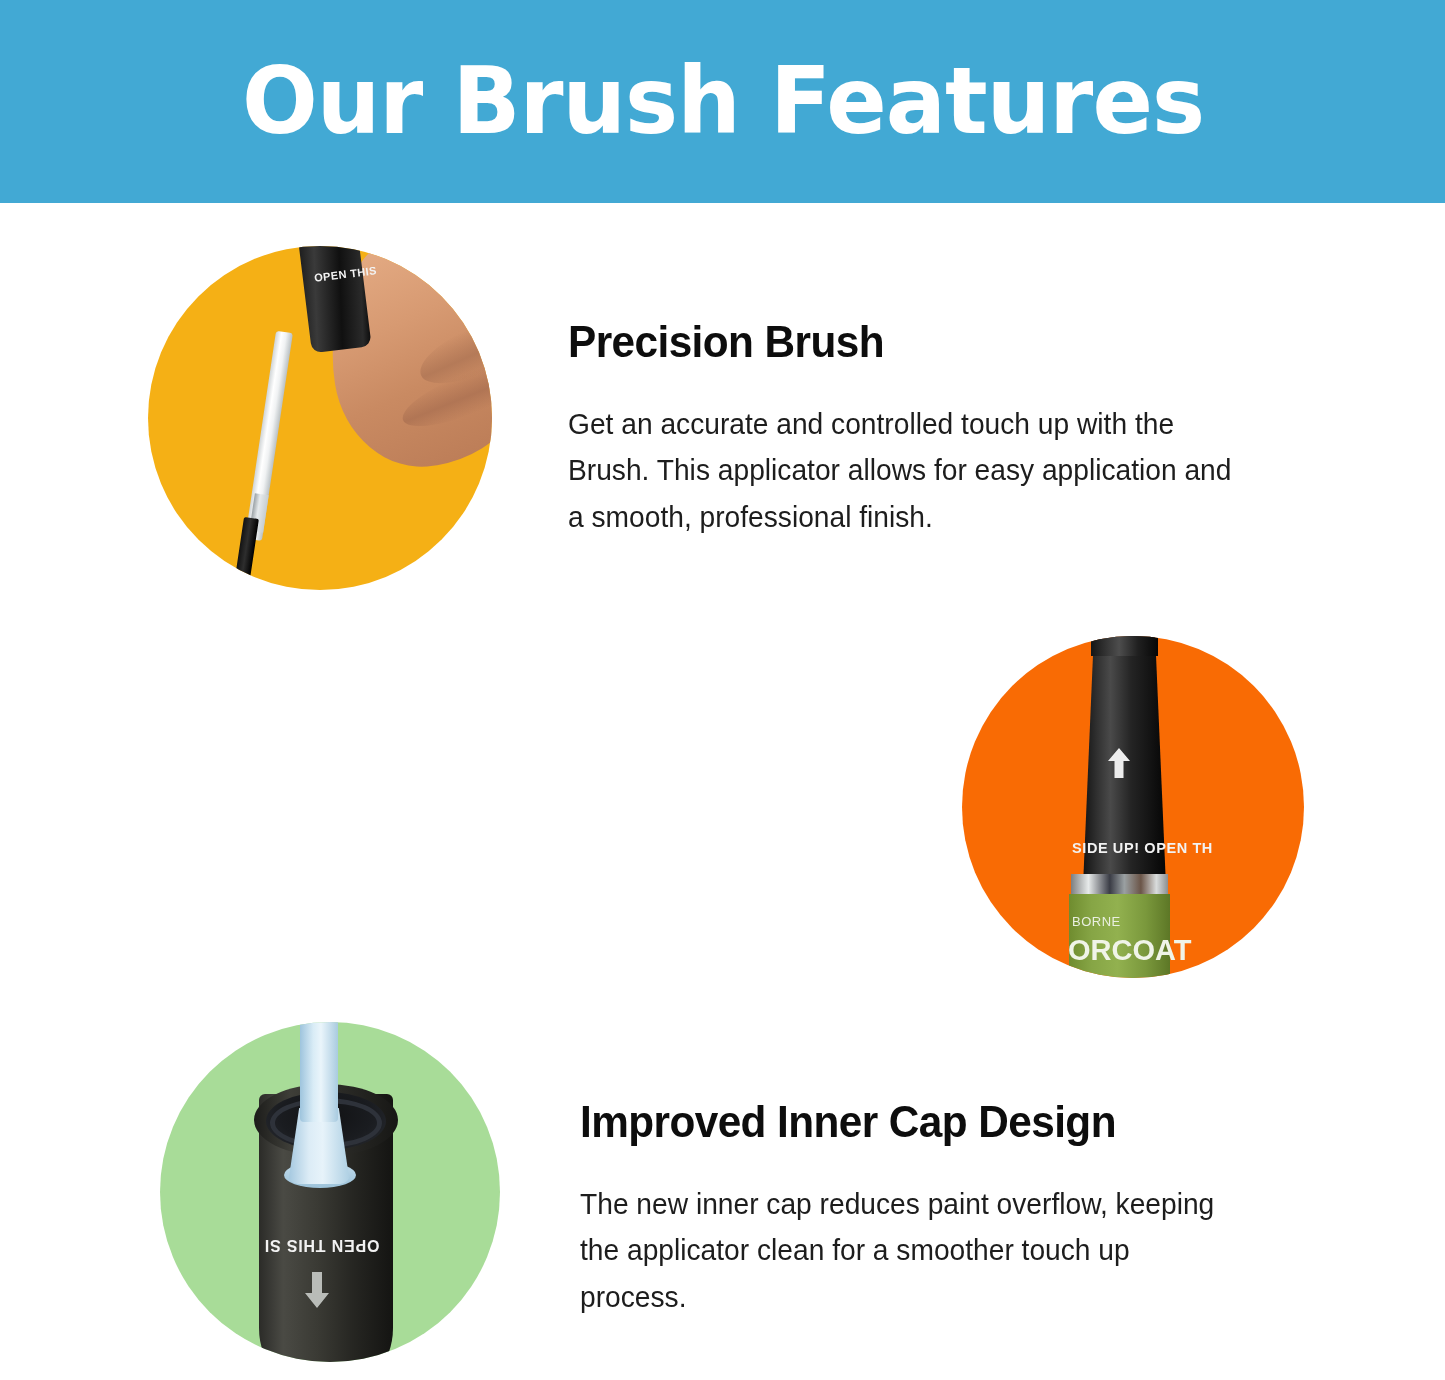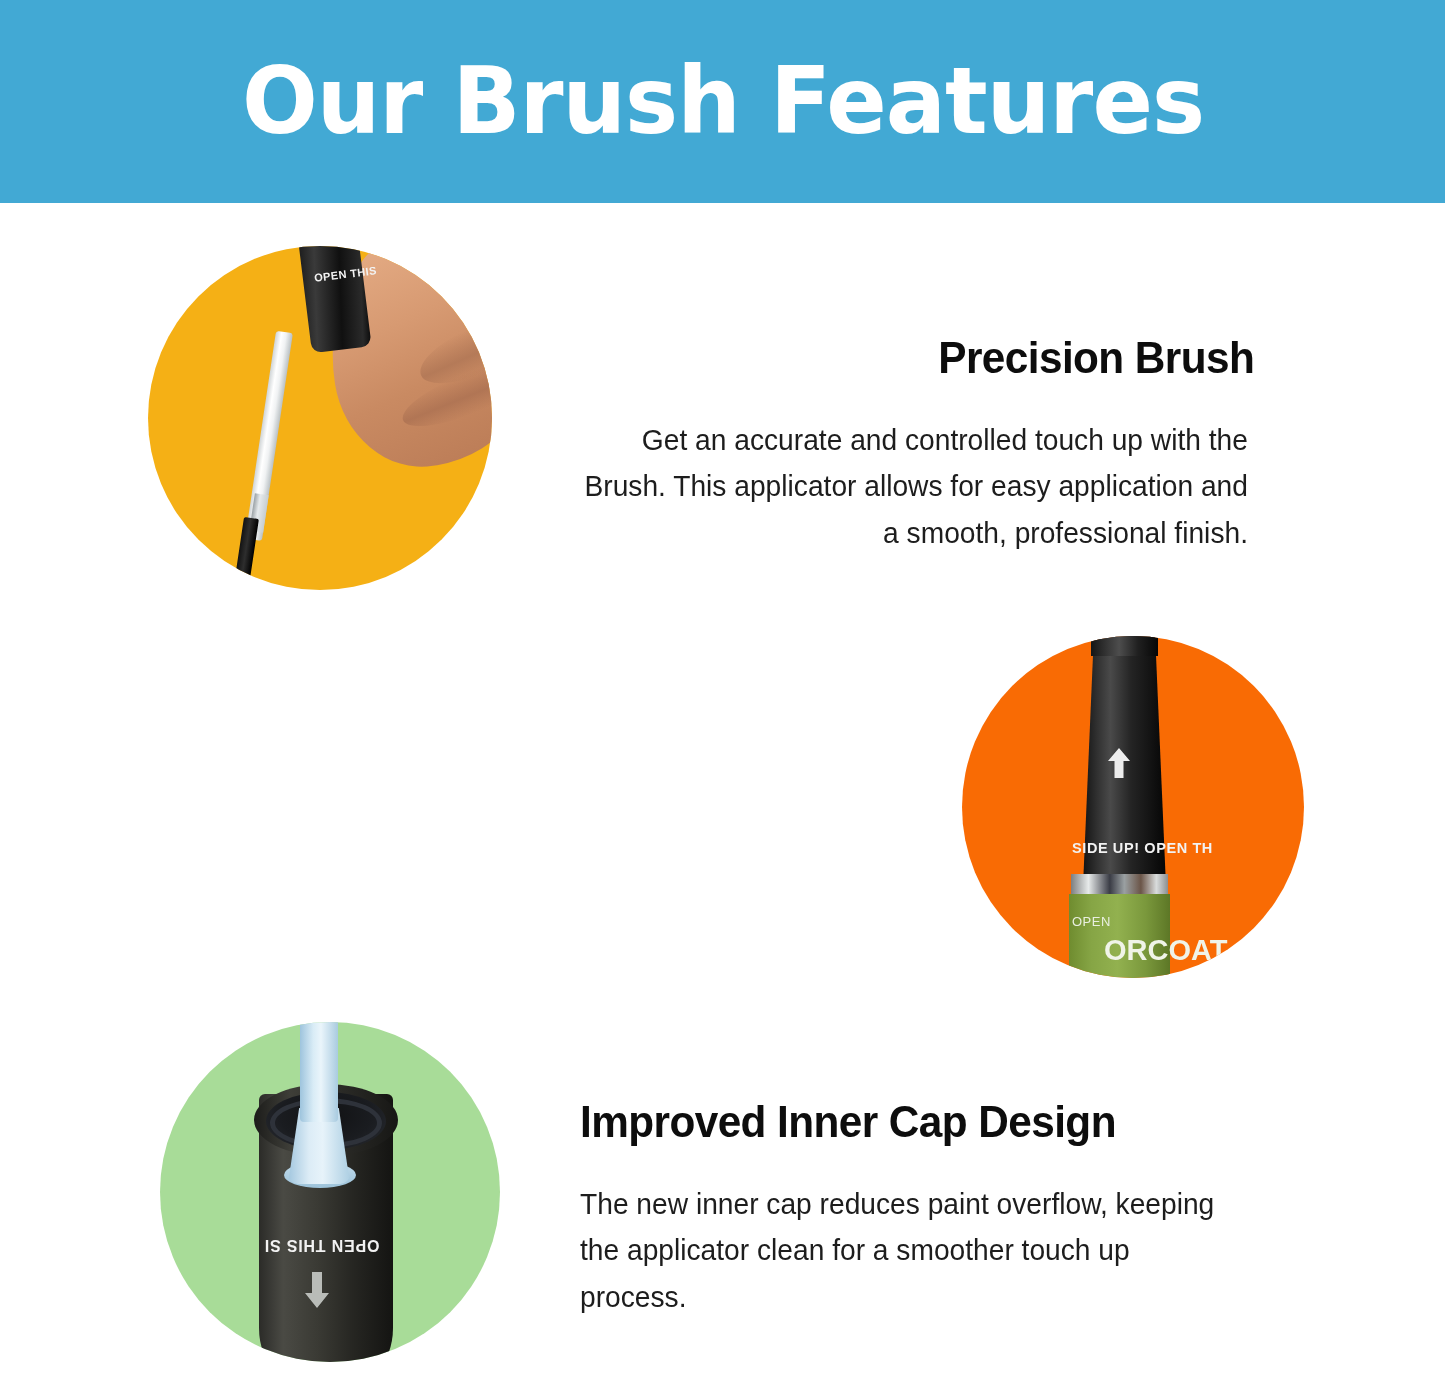--- a/index.html
+++ b/index.html
@@ -212,21 +212,20 @@
   }
   .p2-product {
     position: absolute;
     left: 106px; top: 298px;
     font-family: "Liberation Sans", sans-serif;
     font-weight: 700;
     font-size: 29px;
     color: #f0f4e8;
     letter-spacing: 0px;
     white-space: nowrap;
-    margin-left: 36px;
   }
 
   
   #photo-inner { left: 160px; top: 1022px; width: 340px; height: 340px; background: #a8dc98; }
   .p3-body {
     position: absolute;
     left: 99px; top: 72px;
     width: 134px; height: 300px;
     background: linear-gradient(90deg,#2b2b28 0%,#4a4a44 18%,#3a3a34 44%,#262622 70%,#141412 100%);
     border-radius: 6px 6px 44% 44% / 6px 6px 22% 22%;
@@ -303,37 +302,37 @@
       <div class="p1-hand-fold2"></div>
       <div class="p1-cap"></div>
       <div class="cap-text p1-cap-text">OPEN THIS</div>
       <div class="p1-stem"></div>
       <div class="p1-ferrule"></div>
       <div class="p1-bristles"></div>
       <div class="p1-bristle-split"></div>
     </div>
   </div>
 
-  <div class="feature-text" style="left:568px; top:334px; width:730px;text-align:right;">
+  <div class="feature-text" style="left:568px; top:318px; width:730px;">
     <h2 class="feature-heading">Precision Brush</h2>
     <p class="feature-body" style="width:712px;">Get an accurate and controlled touch up with the Brush. This applicator allows for easy application and a smooth, professional finish.</p>
   </div>
 
 
   <div class="photo" id="photo-cap">
     <div class="photo-inner">
       <div class="p2-cap"></div>
       <div class="p2-cap-round"></div>
       <svg class="p2-arrow" viewBox="0 0 26 30">
         <path d="M13 0 L24 13 L17.5 13 L17.5 30 L8.5 30 L8.5 13 L2 13 Z" fill="#ededed"></path>
       </svg>
       <div class="cap-text p2-cap-text">SIDE UP!  OPEN TH</div>
       <div class="p2-collar"></div>
       <div class="p2-label"></div>
-      <div class="p2-brand">OPEN</div>
+      <div class="p2-brand">BORNE</div>
       <div class="p2-product">ORCOAT</div>
     </div>
   </div>
 
   <div class="photo" id="photo-inner">
     <div class="photo-inner">
       <div class="p3-body"></div>
       <div class="p3-rim"></div>
       <div class="p3-inner-hole"></div>
       <div class="p3-inner-ring"></div>

